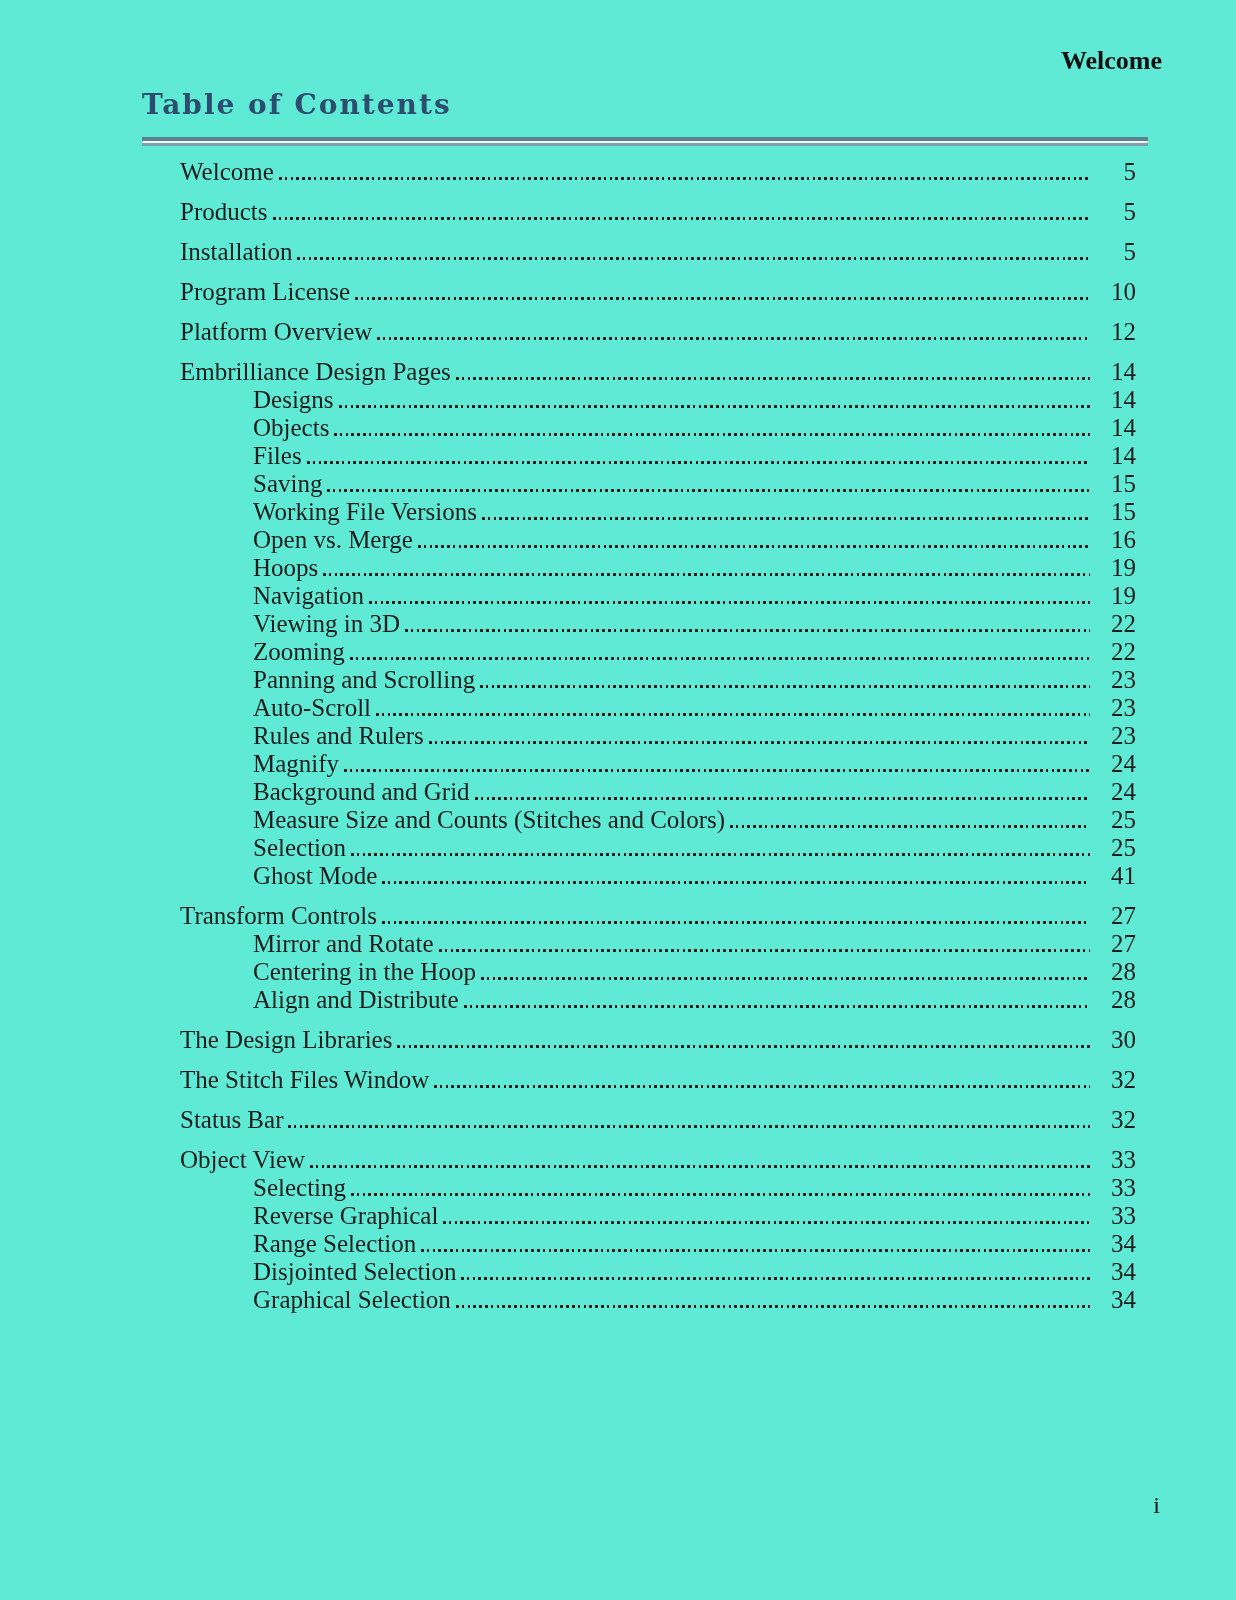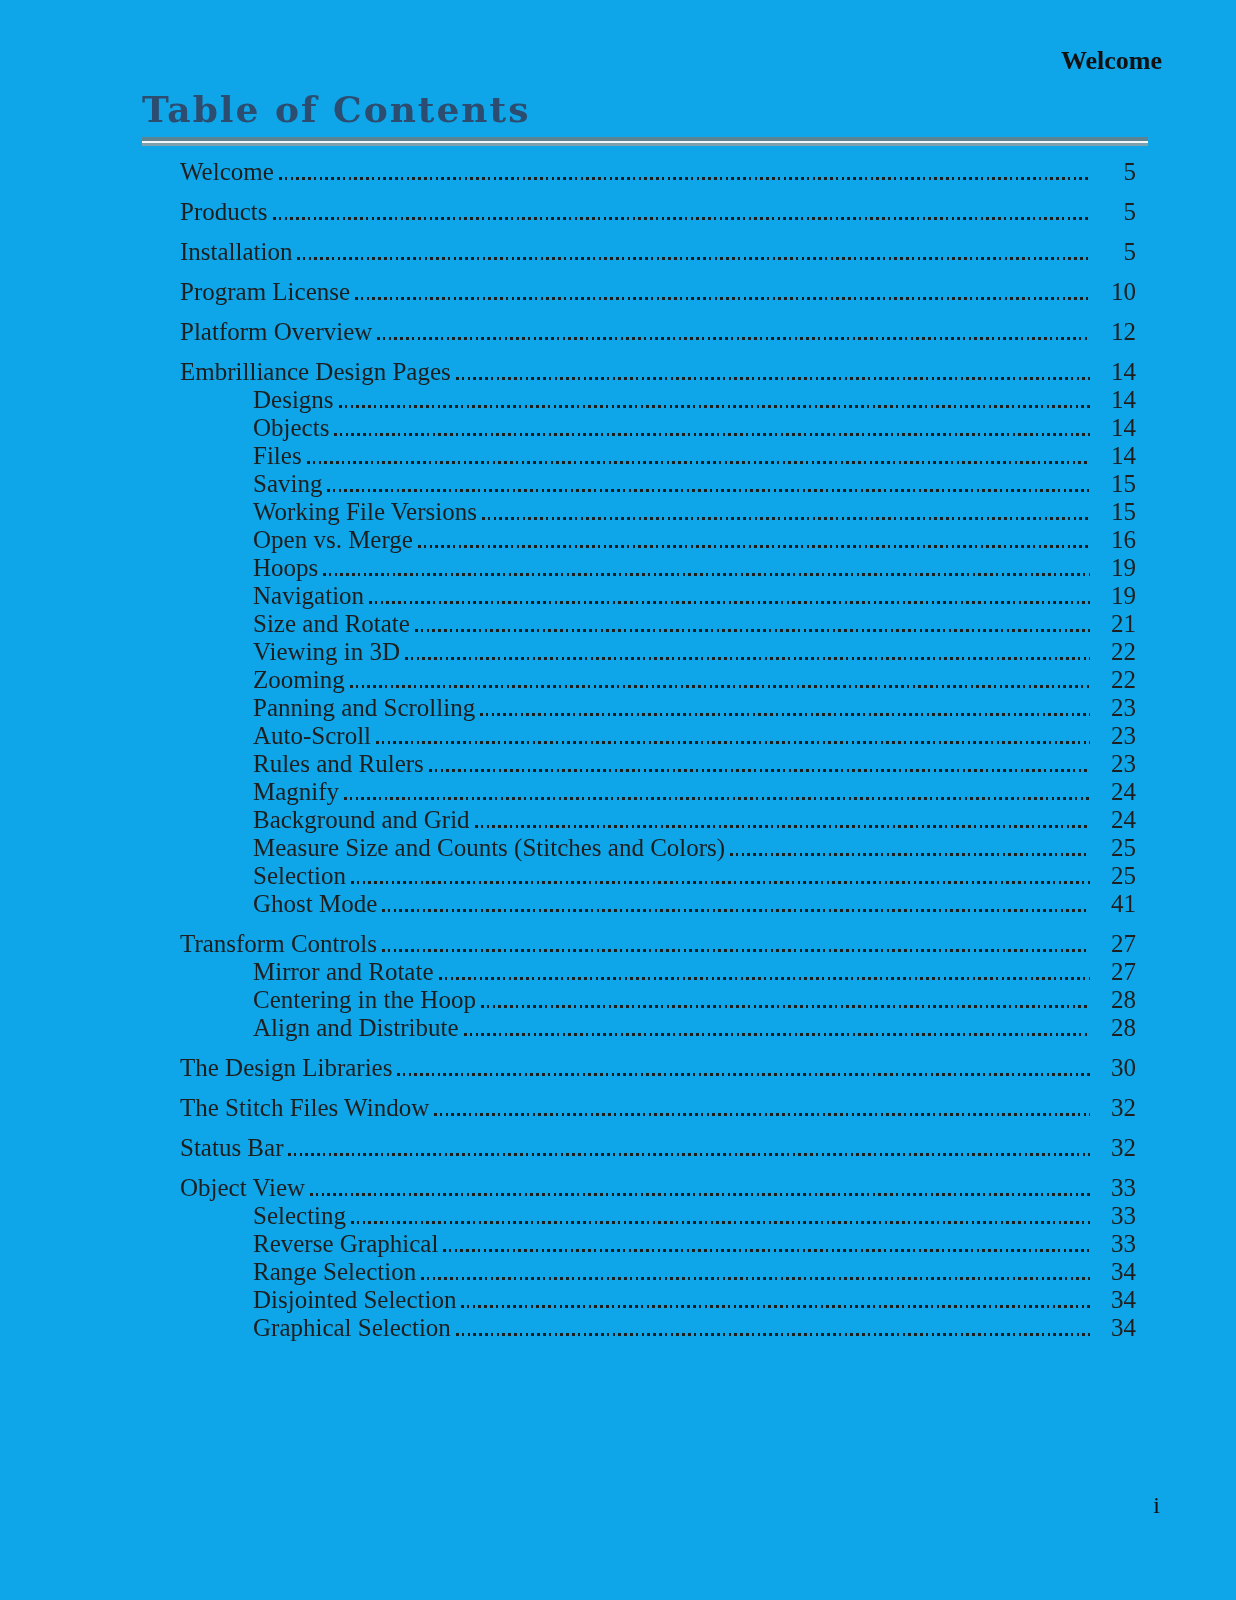--- a/index.html
+++ b/index.html
@@ -1,40 +1,40 @@
 <!DOCTYPE html>
 <html style="--title-color: #2c4d6f; --rule-top: #5d8292; --rule-bottom: #7fa0ad; --text-color: #1e1e1e;"><head>
 <meta charset="utf-8">
 <style>
   html,body { margin:0; padding:0; background:#e8e8e8; }
   .page {
     position: relative;
     width: 1236px;
     height: 1600px;
     margin: 0 auto;
-    background: #0ea5e9;
+    background: #5eead4;
     font-family: "Liberation Serif", "DejaVu Serif", serif;
     color: #1e1e1e;
     overflow: hidden;
   }
   .running-header {
     position: absolute;
     top: 46px;
     right: 74px;
     font-size: 26px;
     font-weight: bold;
     color: #111;
   }
   .title {
     position: absolute;
     left: 142px;
     top: 88px;
     margin: 0;
     font-family: "DejaVu Serif", serif;
-    font-size: 36px;
+    font-size: 28px;
     font-weight: bold;
     letter-spacing: 2px;
     color: var(--title-color, #2c4d6f);
   }
   .title-rule {
     position: absolute;
     left: 142px;
     top: 137px;
     width: 1006px;
     height: 2px;
@@ -159,25 +159,20 @@
     <span class="label">Hoops</span>
     <span class="leader"></span>
     <span class="pnum">19</span>
   </div>
       <div class="row level-1">
     <span class="label">Navigation</span>
     <span class="leader"></span>
     <span class="pnum">19</span>
   </div>
       <div class="row level-1">
-    <span class="label">Size and Rotate</span>
-    <span class="leader"></span>
-    <span class="pnum">21</span>
-  </div>
-      <div class="row level-1">
     <span class="label">Viewing in 3D</span>
     <span class="leader"></span>
     <span class="pnum">22</span>
   </div>
       <div class="row level-1">
     <span class="label">Zooming</span>
     <span class="leader"></span>
     <span class="pnum">22</span>
   </div>
       <div class="row level-1">

